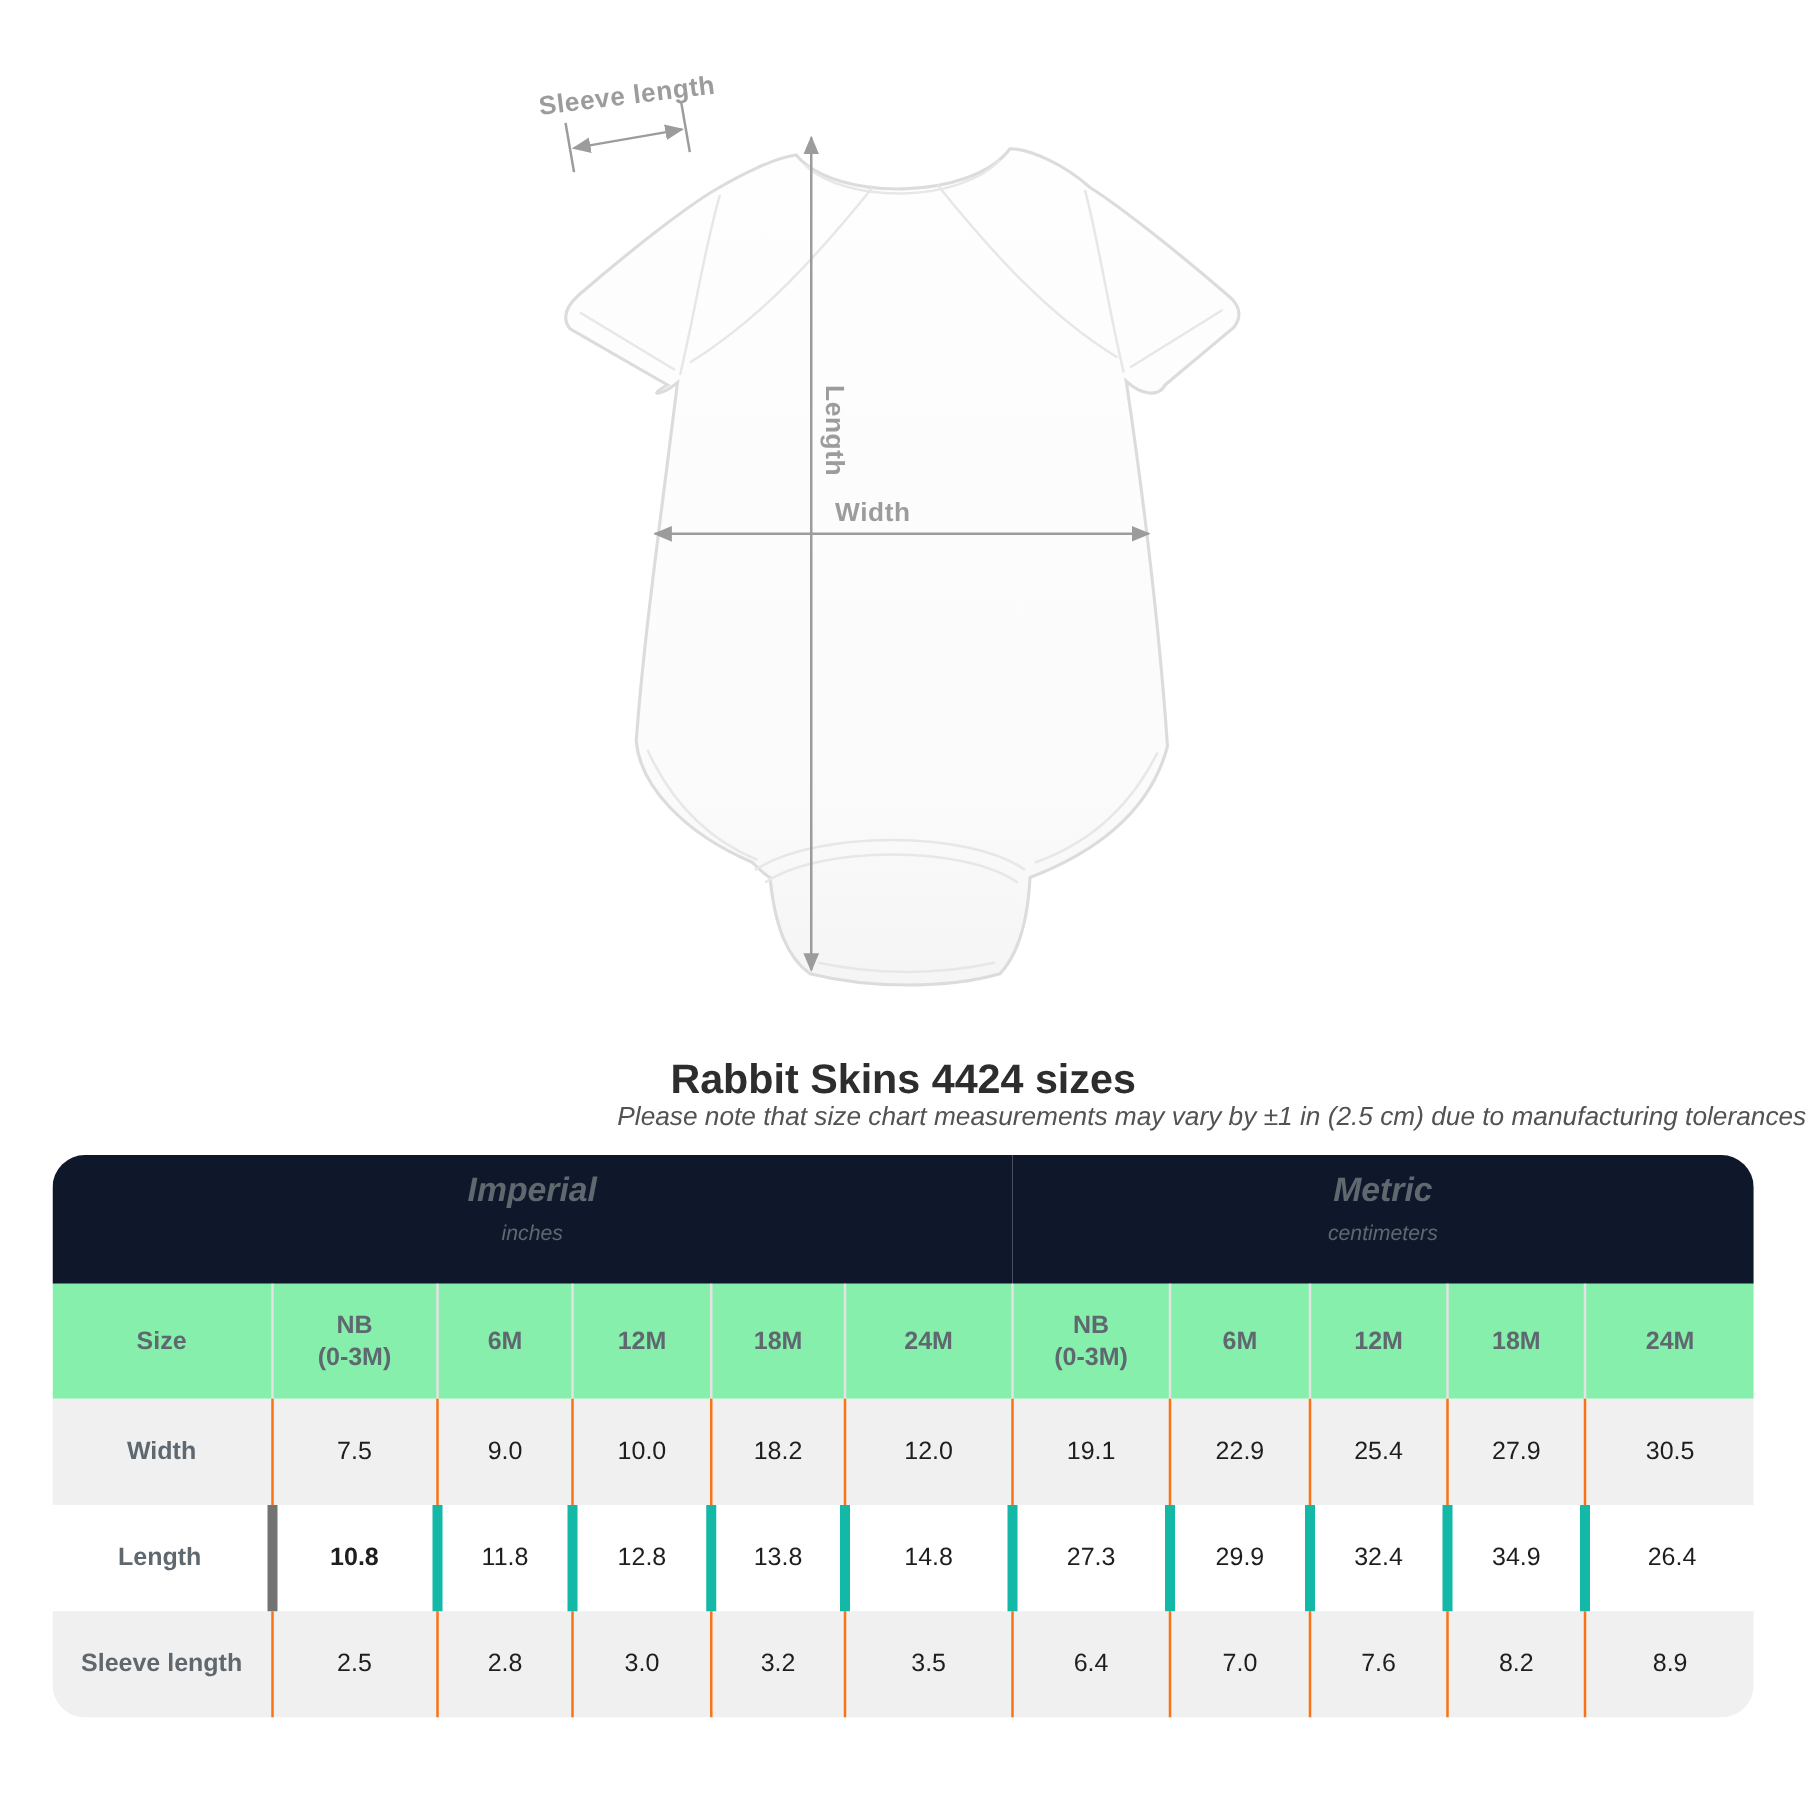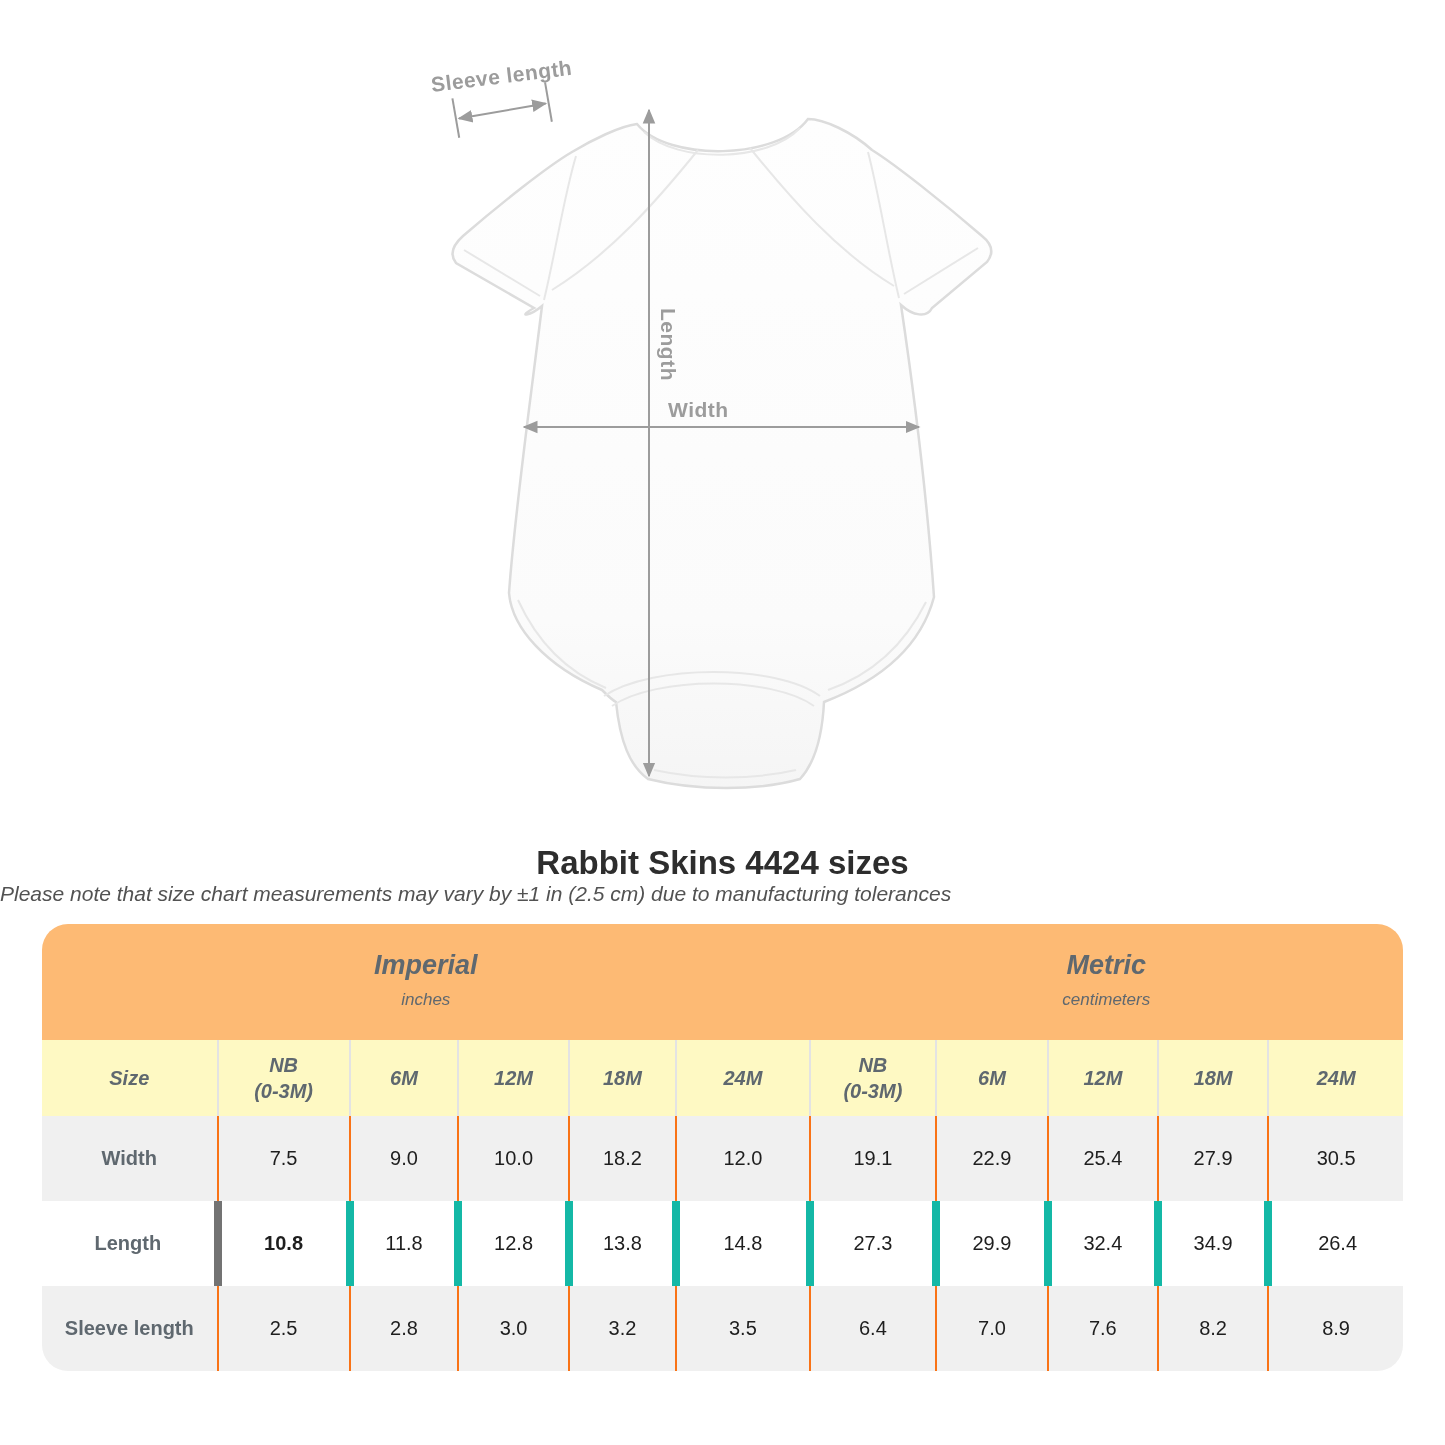--- a/index.html
+++ b/index.html
@@ -21,37 +21,37 @@
   }
   .garment { fill: url(#bodyShade); stroke: #dcdcdc; stroke-width: 2.5; }
   .seam { fill: none; stroke: #e7e7e7; stroke-width: 2; }
 
   
   .page-title {
     text-align: center; font-size: 33px; font-weight: bold;
     color: #2d2d2d; margin: 16px 0 0;
   }
   .page-subtitle {
-    text-align: left; font-size: 21px; font-style: italic;
+    text-align: right; font-size: 21px; font-style: italic;
     color: #525252; margin-bottom: 14px;
   }
 
   
   .table-wrap {
     margin: 18px 42px 0 42px;
     border-radius: 26px; overflow: hidden;
   }
   table { width: 100%; border-collapse: collapse; table-layout: fixed; }
   th, td { text-align: center; vertical-align: middle; font-size: 20px; }
 
-  tr.unit-row th { background: #fdba74; padding: 26px 0 30px; }
+  tr.unit-row th { background: #0f172a; padding: 13px 0 30px; }
   .unit-name { font-size: 27px; font-weight: bold; font-style: italic; color: #5f686f; }
   .unit-sub  { font-size: 17px; font-style: italic; color: #5f686f; margin-top: 9px; font-weight: normal; }
 
-  tr.size-row { background: #fef9c3; height: 76px; font-style: italic; }
+  tr.size-row { background: #86efac; height: 92px; }
   tr.size-row th { font-weight: bold; color: #5f686f; white-space: pre-line; line-height: 1.3; }
   tr.size-row th + th { border-left: 2px solid #e3e3e3; }
 
   tbody tr { height: 85px; }
   tbody th { font-weight: bold; color: #5f686f; }
   tbody td { color: #1e1e1e; font-weight: normal; }
   tr.row-white { background: #ffffff; }
   tr.row-gray  { background: #f0f0f0; }
   tr.row-white td, tr.row-white th + td { border-left: 2px solid #e3e3e3; }
   tr.row-white th + td { border-left: 8px solid #737373; font-weight: bold; }

